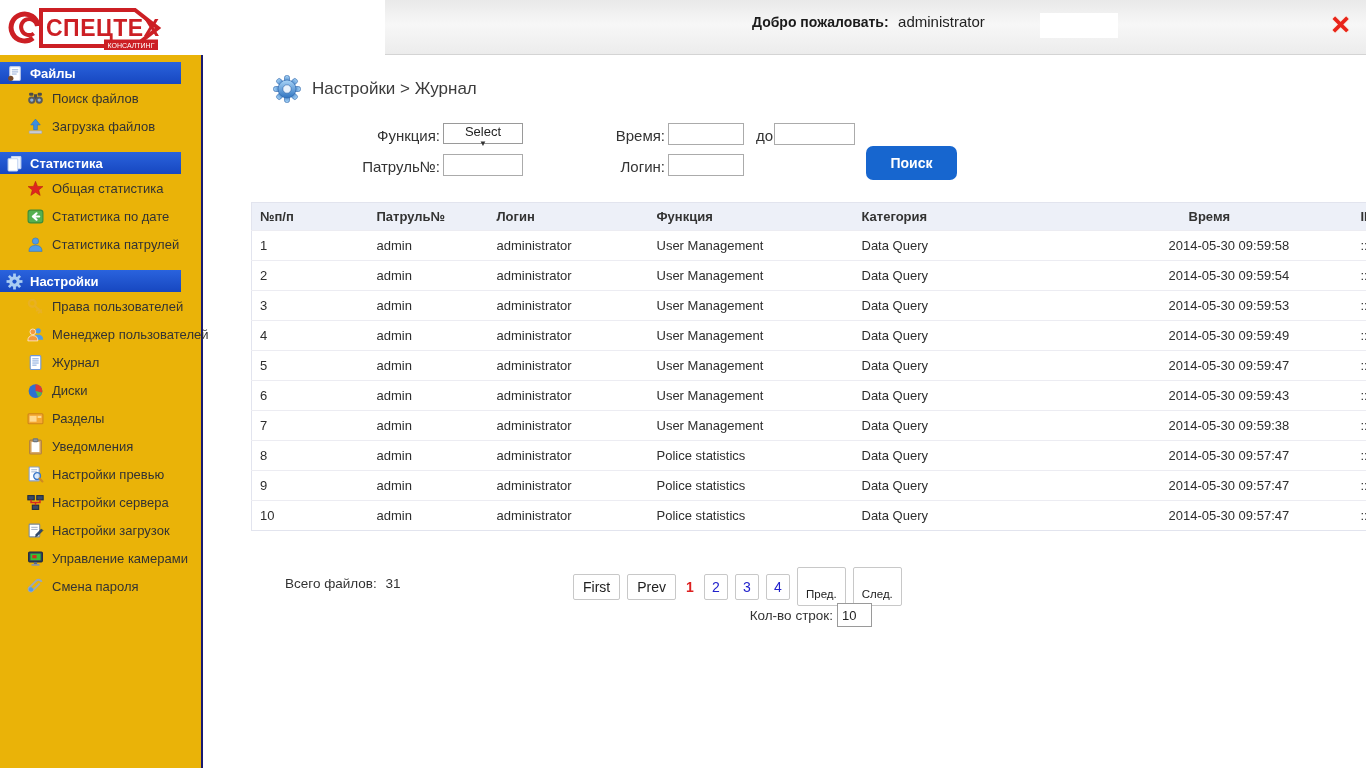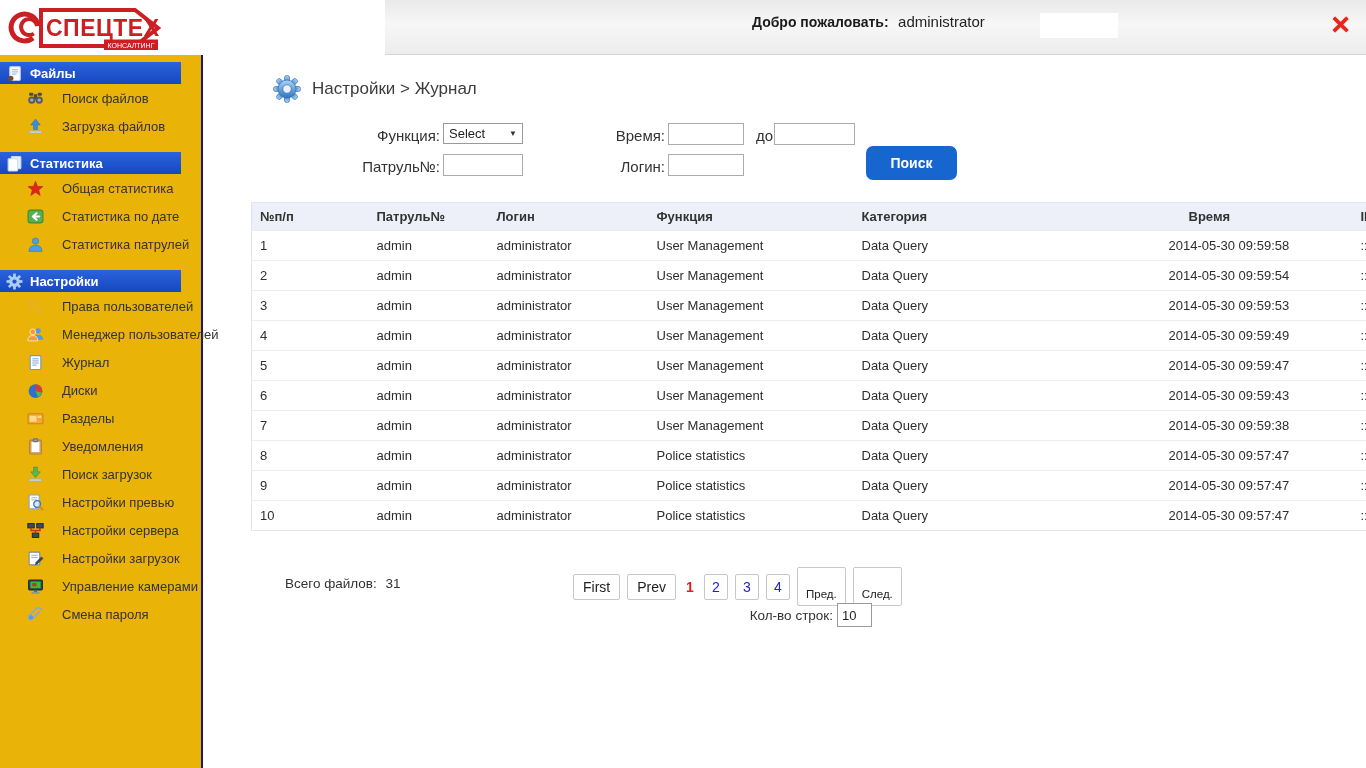--- a/index.html
+++ b/index.html
@@ -19,21 +19,21 @@
   .close-btn { position:absolute; right:16px; top:8px; font-size:32px; font-weight:bold; line-height:1;
                color:#e8241c; cursor:pointer; text-shadow:0 0 1px #ff7a40; }
 
   
   .sidebar { position:absolute; left:0; top:55px; width:203px; height:713px; background:#eab308;
              border-right:2px solid #1a1a70; z-index:1; }
   .side-header { width:181px; height:22px; margin-top:12px; background:linear-gradient(180deg,#2a63dd,#1747c0);
                  display:flex; align-items:center; gap:7px; padding-left:6px;
                  color:#fff; font-weight:bold; font-size:13px; cursor:pointer; }
   .side-header:first-child { margin-top:7px; }
-  .side-item { height:28px; display:flex; align-items:center; gap:18px; padding-left:27px;
+  .side-item { height:28px; display:flex; align-items:center; gap:8px; padding-left:27px;
                font-size:13px; color:#333; cursor:pointer; white-space:nowrap; }
   .icon { width:17px; height:17px; display:inline-flex; flex:0 0 17px; }
   .icon svg { width:100%; height:100%; }
 
   
   .main { position:absolute; left:203px; top:55px; width:1163px; height:713px; background:#fff;margin-left:40px; }
   .page-header { position:absolute; left:30px; top:20px; display:flex; align-items:center; gap:11px; }
   .gear-big { width:28px; height:28px; }
   .page-title { font-size:17px; color:#3c3c3c; }
 
@@ -47,21 +47,21 @@
 
   .inp { position:absolute; border:1px solid #ababab; background:#fff; height:22px; font-size:13px;
          padding:0 4px; font-family:"Liberation Sans",sans-serif; color:#222; }
   #time-from    { left:425px; top:68px; width:76px; }
   #time-to      { left:531px; top:68px; width:81px; }
   #patrol-input { left:200px; top:99px; width:80px; }
   #login-input  { left:425px; top:99px; width:76px; }
 
   .select { position:absolute; left:200px; top:68px; width:80px; height:21px; border:1px solid #9a9a9a;
             background:#fff; font-size:13px; color:#222; display:flex; align-items:center;
-            justify-content:space-between; padding:0 5px; cursor:pointer; }
+            justify-content:space-between; padding:0 5px; cursor:pointer;flex-direction:column; }
   .sel-arrow { font-size:8px; color:#333; }
 
   .search-btn { position:absolute; left:623px; top:91px; width:91px; height:34px; background:#1766cf;
                 color:#fff; font-weight:bold; font-size:14px; border:none; border-radius:7px; cursor:pointer;
                 font-family:"Liberation Sans",sans-serif; }
 
   
   .log-table { position:absolute; left:8px; top:147px; width:1142px; border-collapse:collapse;
                font-size:13px; color:#2e2e2e; border:1px solid #e2e4ee; table-layout:fixed; }
   .log-table th { background:#edf0f8; height:28px; font-weight:bold; text-align:left;
@@ -253,29 +253,20 @@
     </div>
     <div class="side-item">
       <span class="icon">
         <svg viewBox="0 0 16 16">
           <rect x="2.5" y="2" width="11" height="13" rx="1" fill="#d9a866" stroke="#b08040"></rect>
           <rect x="4.3" y="3.8" width="7.4" height="9.4" fill="#fff"></rect>
           <rect x="5.8" y="0.8" width="4.4" height="2.6" rx="0.8" fill="#8f9aa6" stroke="#6d7680"></rect>
         </svg>
       </span>
       <span>Уведомления</span>
-    </div>
-    <div class="side-item">
-      <span class="icon">
-        <svg viewBox="0 0 16 16">
-          <path d="M8 11 L12.5 5.5 H9.8 V1 H6.2 V5.5 H3.5 Z" fill="#58b84c" stroke="#3c8c38" stroke-width="0.5"></path>
-          <rect x="2" y="12" width="12" height="2.6" rx="0.8" fill="#c9ccd4" stroke="#9aa0ab" stroke-width="0.5"></rect>
-        </svg>
-      </span>
-      <span>Поиск загрузок</span>
     </div>
     <div class="side-item">
       <span class="icon">
         <svg viewBox="0 0 16 16">
           <rect x="2" y="1" width="9.5" height="13" rx="0.8" fill="#fff" stroke="#8aa0c8"></rect>
           <line x1="4" y1="3.5" x2="9.5" y2="3.5" stroke="#a8bcd8"></line>
           <line x1="4" y1="5.5" x2="9.5" y2="5.5" stroke="#a8bcd8"></line>
           <circle cx="9.5" cy="9.5" r="3.2" fill="rgba(190,215,245,0.55)" stroke="#3a78c8" stroke-width="1.2"></circle>
           <line x1="11.8" y1="11.8" x2="14.5" y2="14.5" stroke="#d08a20" stroke-width="2" stroke-linecap="round"></line>
         </svg>

